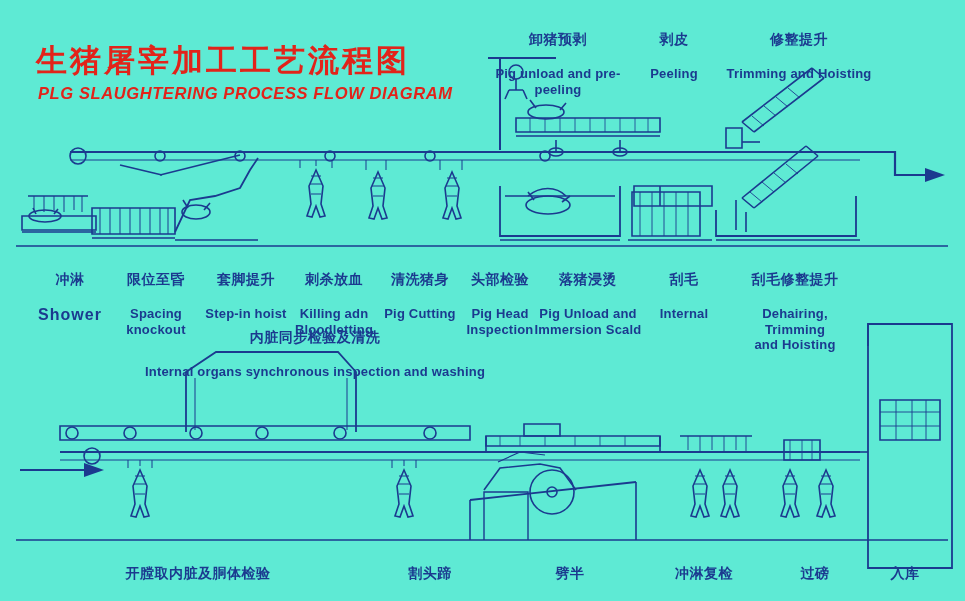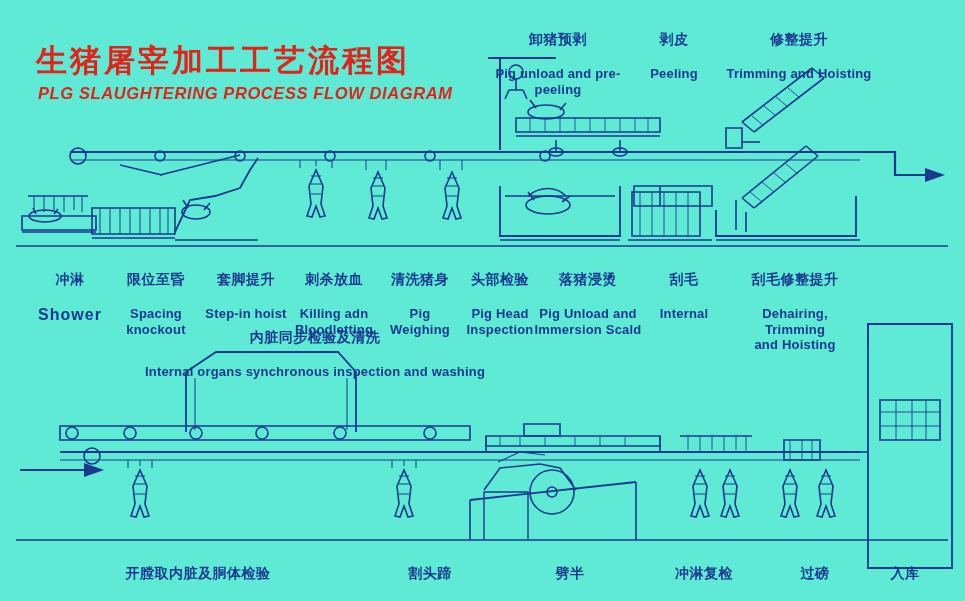--- a/index.html
+++ b/index.html
@@ -271,21 +271,21 @@
     <span class="cn">限位至昏</span>
     <span class="en">Spacing knockout</span>
   </div>
   <div class="lbl" style="left:292px; top:252px; width:84px;">
     <span class="cn">刺杀放血</span>
     <span class="en">Killing adn
 Bloodletting</span>
   </div>
   <div class="lbl" style="left:378px; top:252px; width:84px;">
     <span class="cn">清洗猪身</span>
-    <span class="en">Pig Weighing</span>
+    <span class="en">Pig Cutting</span>
   </div>
   <div class="lbl" style="left:458px; top:252px; width:84px;">
     <span class="cn">头部检验</span>
     <span class="en">Pig  Head
 Inspection</span>
   </div>
   <div class="lbl" style="left:534px; top:252px; width:108px;">
     <span class="cn">落猪浸烫</span>
     <span class="en">Pig  Unload and
 Immersion Scald</span>

